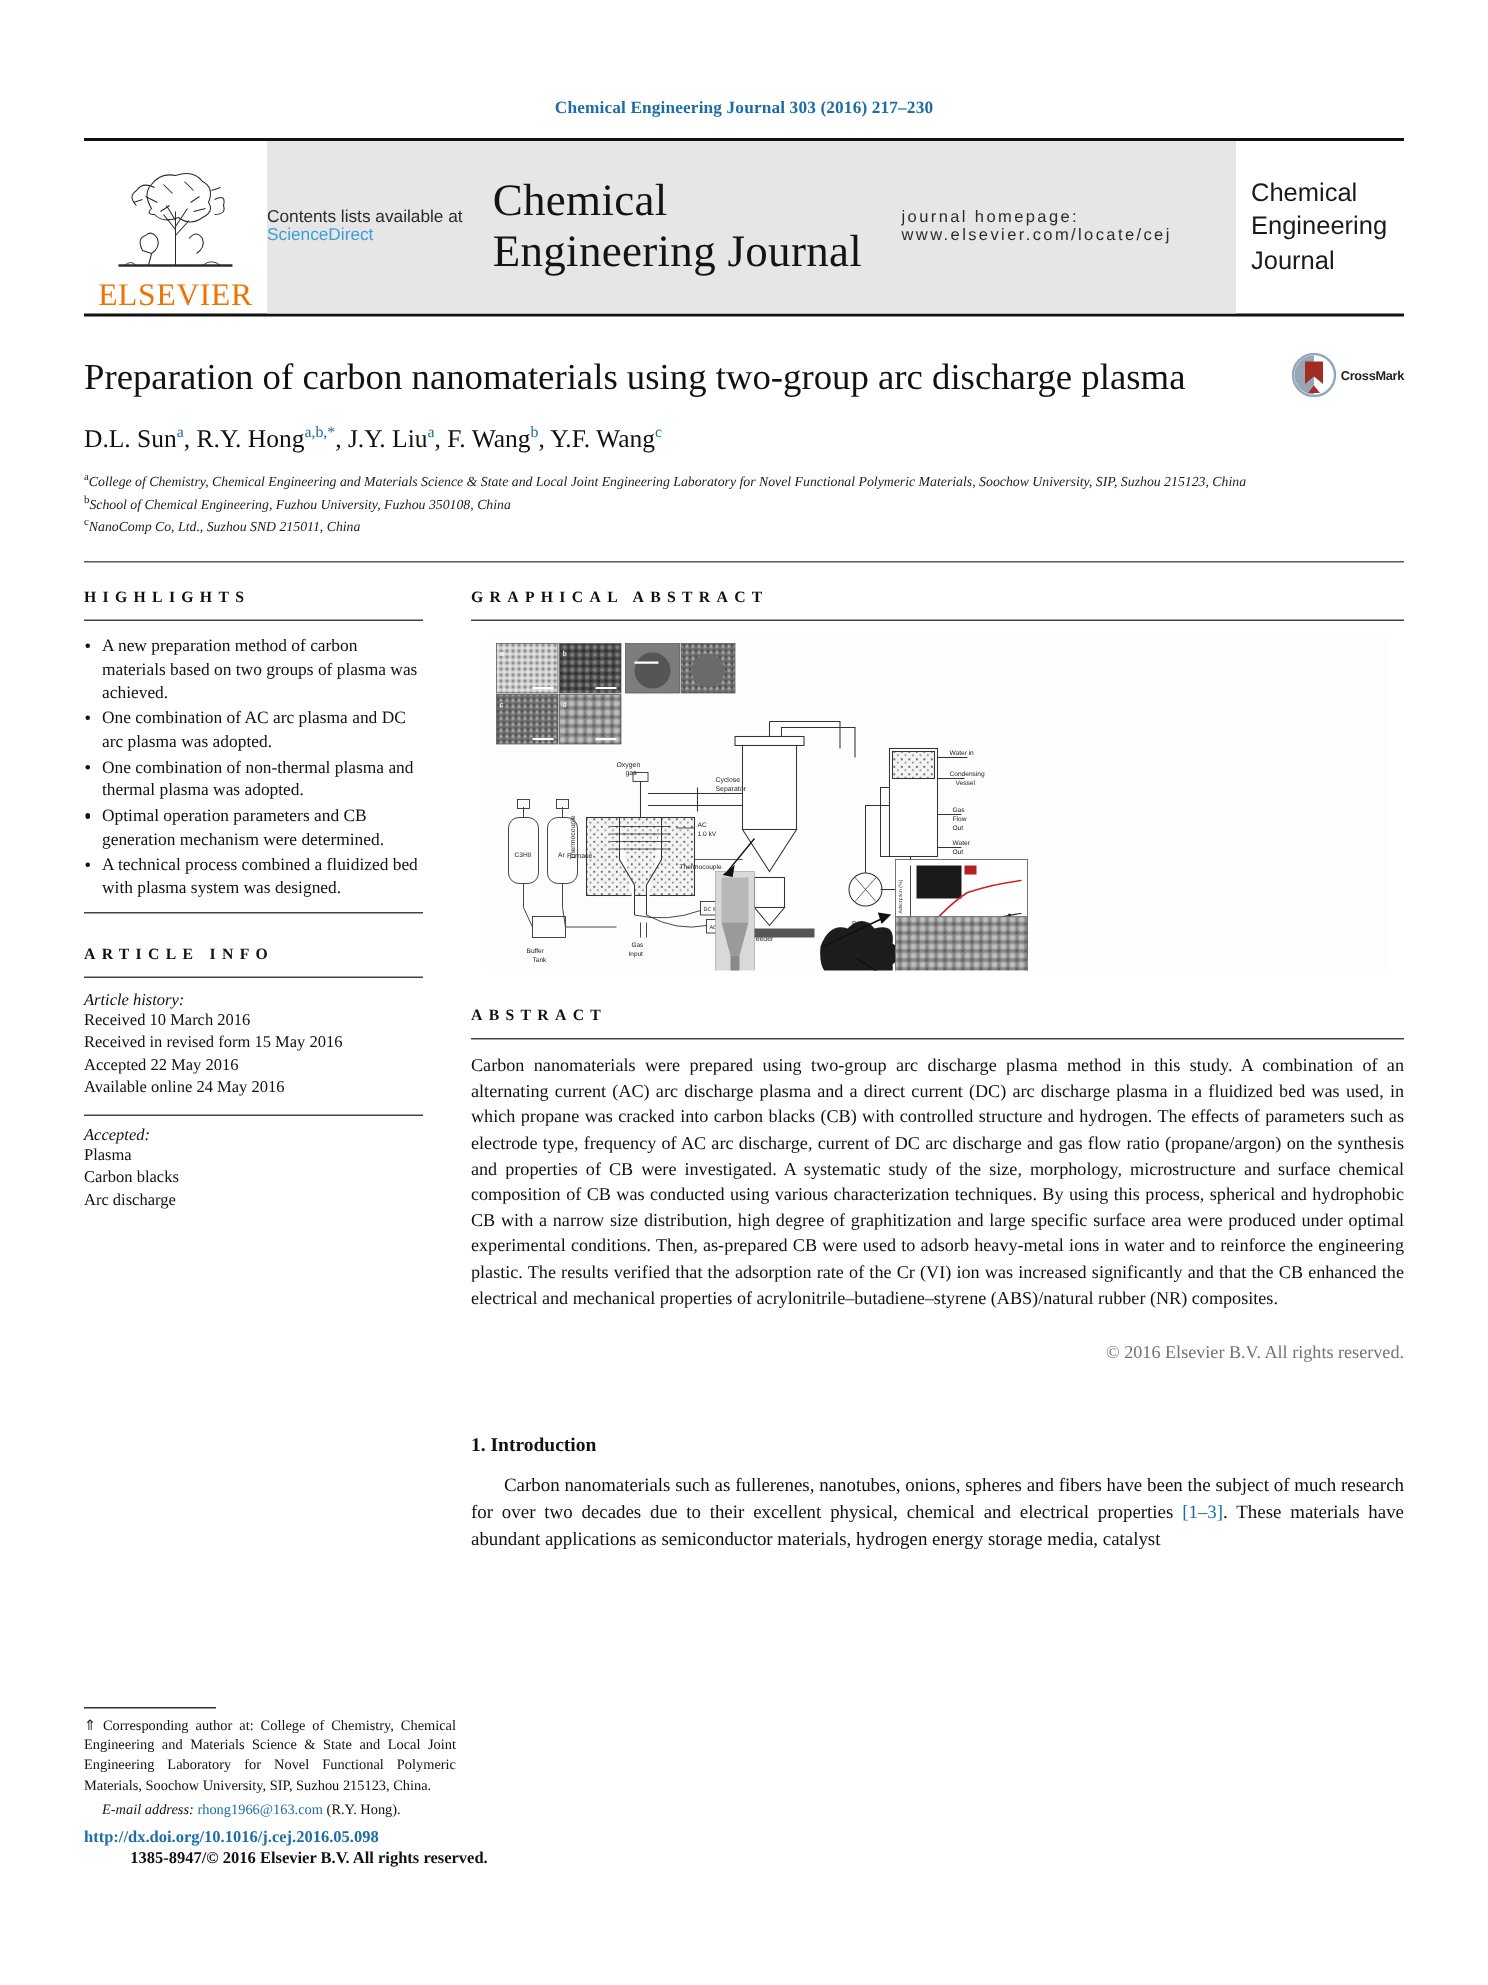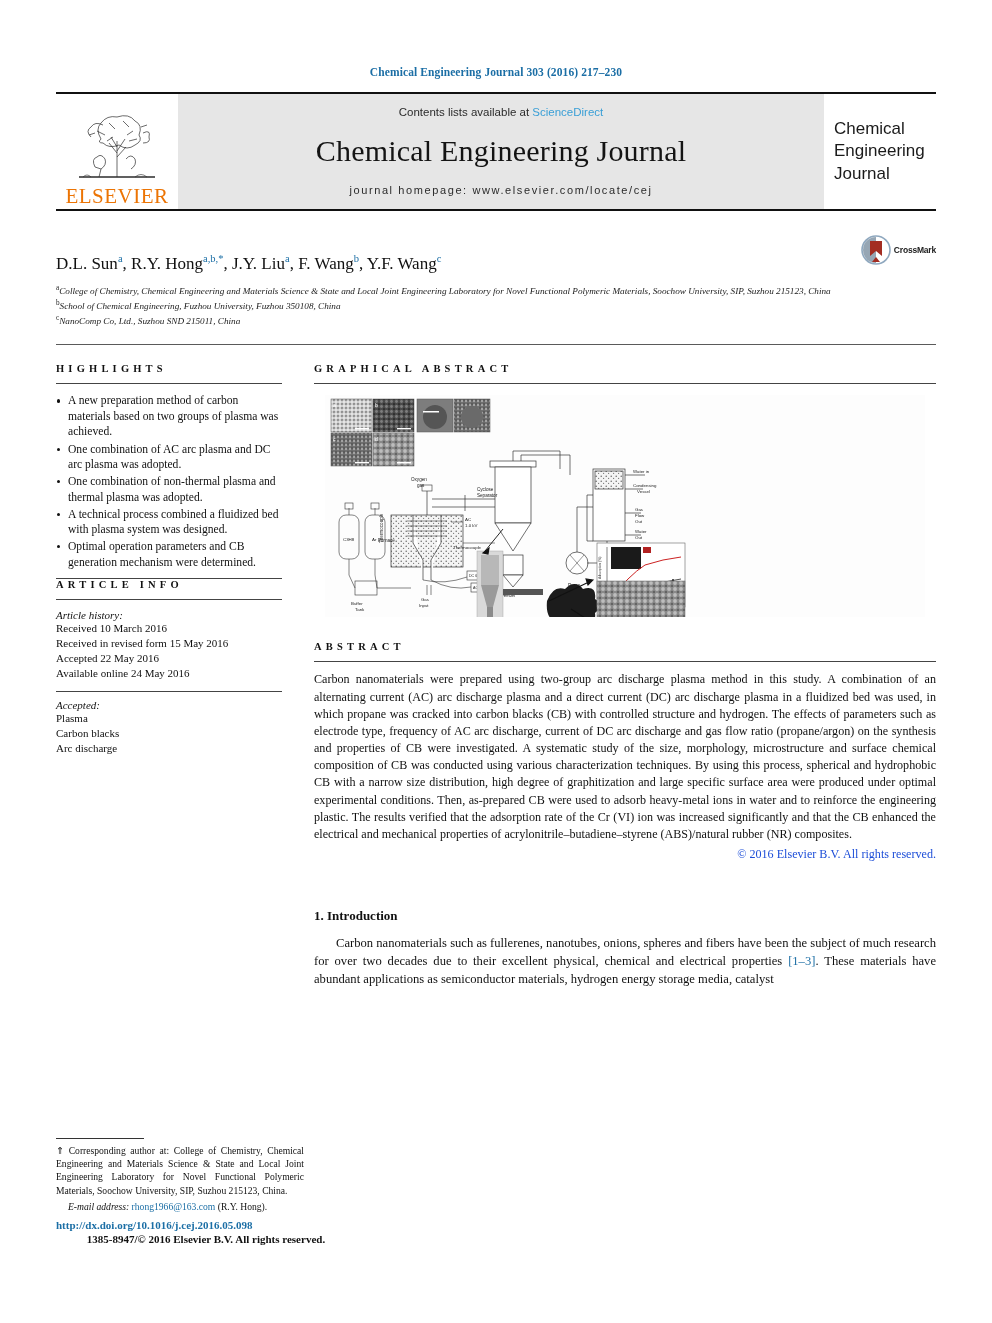--- a/index.html
+++ b/index.html
@@ -61,21 +61,21 @@
     font-size: 21px;
     letter-spacing: 0.5px;
     color: #ec7404;
     line-height: 1;
     margin-top: 1px;
   }
   .masthead-center {
     flex: 1 1 auto;
     background: #e6e6e6;
     display: flex;
-    flex-direction: column;
+    flex-direction: row;
     align-items: center;
     justify-content: space-between;
     padding: 12px 0 13px 0;
     box-sizing: border-box;
   }
   .contents-line {
     font-family: "Liberation Sans", sans-serif;
     font-size: 11.5px;
     color: #2b2b2b;
   }
@@ -232,21 +232,21 @@
     height: 3.2px;
     border-radius: 50%;
     background: #111;
   }
   .hl-bottom-rule {
     border-top: 1.1px solid #444;
     margin-top: 8px;
   }
 
   
-  .info-block { }
+  .info-block { margin-top: 22px; }
   .info-label {
     font-family: "Liberation Serif", serif;
     font-style: italic;
     font-weight: normal;
     font-size: 11px;
     color: #111;
   }
   .info-line {
     font-family: "Liberation Serif", serif;
     font-size: 11px;
@@ -271,22 +271,22 @@
     font-size: 12.1px;
     line-height: 1.42;
     text-align: justify;
     color: #111;
     margin: 0;
   }
   .copyright {
     font-family: "Liberation Serif", serif;
     font-size: 12.1px;
     text-align: right;
-    margin-top: 4px;
-    color: #1d4ed8;
+    margin-top: 20px;
+    color: #737373;
   }
 
   
   .intro-block { margin-top: 46px; }
   .intro-head {
     font-family: "Liberation Serif", serif;
     font-weight: bold;
     font-size: 13px;
     margin: 0 0 10px 0;
     color: #111;
@@ -395,20 +395,21 @@
     <div class="cover-thumb">
       <span>Chemical</span>
       <span>Engineering</span>
       <span>Journal</span>
     </div>
 
   </div>
   <div class="rule-thick2"></div>
 
   <div class="title-block">
+    <h1 class="article-title">Preparation of carbon nanomaterials using two-group arc discharge plasma</h1>
 
     <div class="crossmark">
       <svg width="30" height="30" viewBox="0 0 30 30">
         <circle cx="15" cy="15" r="14" fill="#ffffff" stroke="#8fa8bf" stroke-width="1.6"></circle>
         <path d="M15 2 A13 13 0 0 0 15 28 Z" fill="#3f5c77" opacity="0.55"></path>
         <path d="M9 6 h12 v15 l-6 -5 l-6 5 Z" fill="#a32d22"></path>
         <path d="M15 22 l4 5 h-8 Z" fill="#a32d22"></path>
       </svg>
       <span class="crossmark-label">CrossMark</span>
     </div>
@@ -427,22 +428,22 @@
   <div class="columns">
 
     <div class="col-left">
 
       <div class="sec-head">HIGHLIGHTS</div>
       <div class="sec-rule"></div>
       <ul class="highlights">
         <li>A new preparation method of carbon materials based on two groups of plasma was achieved.</li>
         <li>One combination of AC arc plasma and DC arc plasma was adopted.</li>
         <li>One combination of non-thermal plasma and thermal plasma was adopted.</li>
+        <li>Optimal operation parameters and CB generation mechanism were determined.</li>
         <li>A technical process combined a fluidized bed with plasma system was designed.</li>
-        <li>Optimal operation parameters and CB generation mechanism were determined.</li>
       </ul>
       <div class="hl-bottom-rule"></div>
 
       <div class="info-block">
         <div class="sec-head">ARTICLE INFO</div>
         <div class="sec-rule"></div>
         <div class="info-label">Article history:</div>
         <div class="info-line">Received 10 March 2016</div>
         <div class="info-line">Received in revised form 15 May 2016</div>
         <div class="info-line">Accepted 22 May 2016</div>

